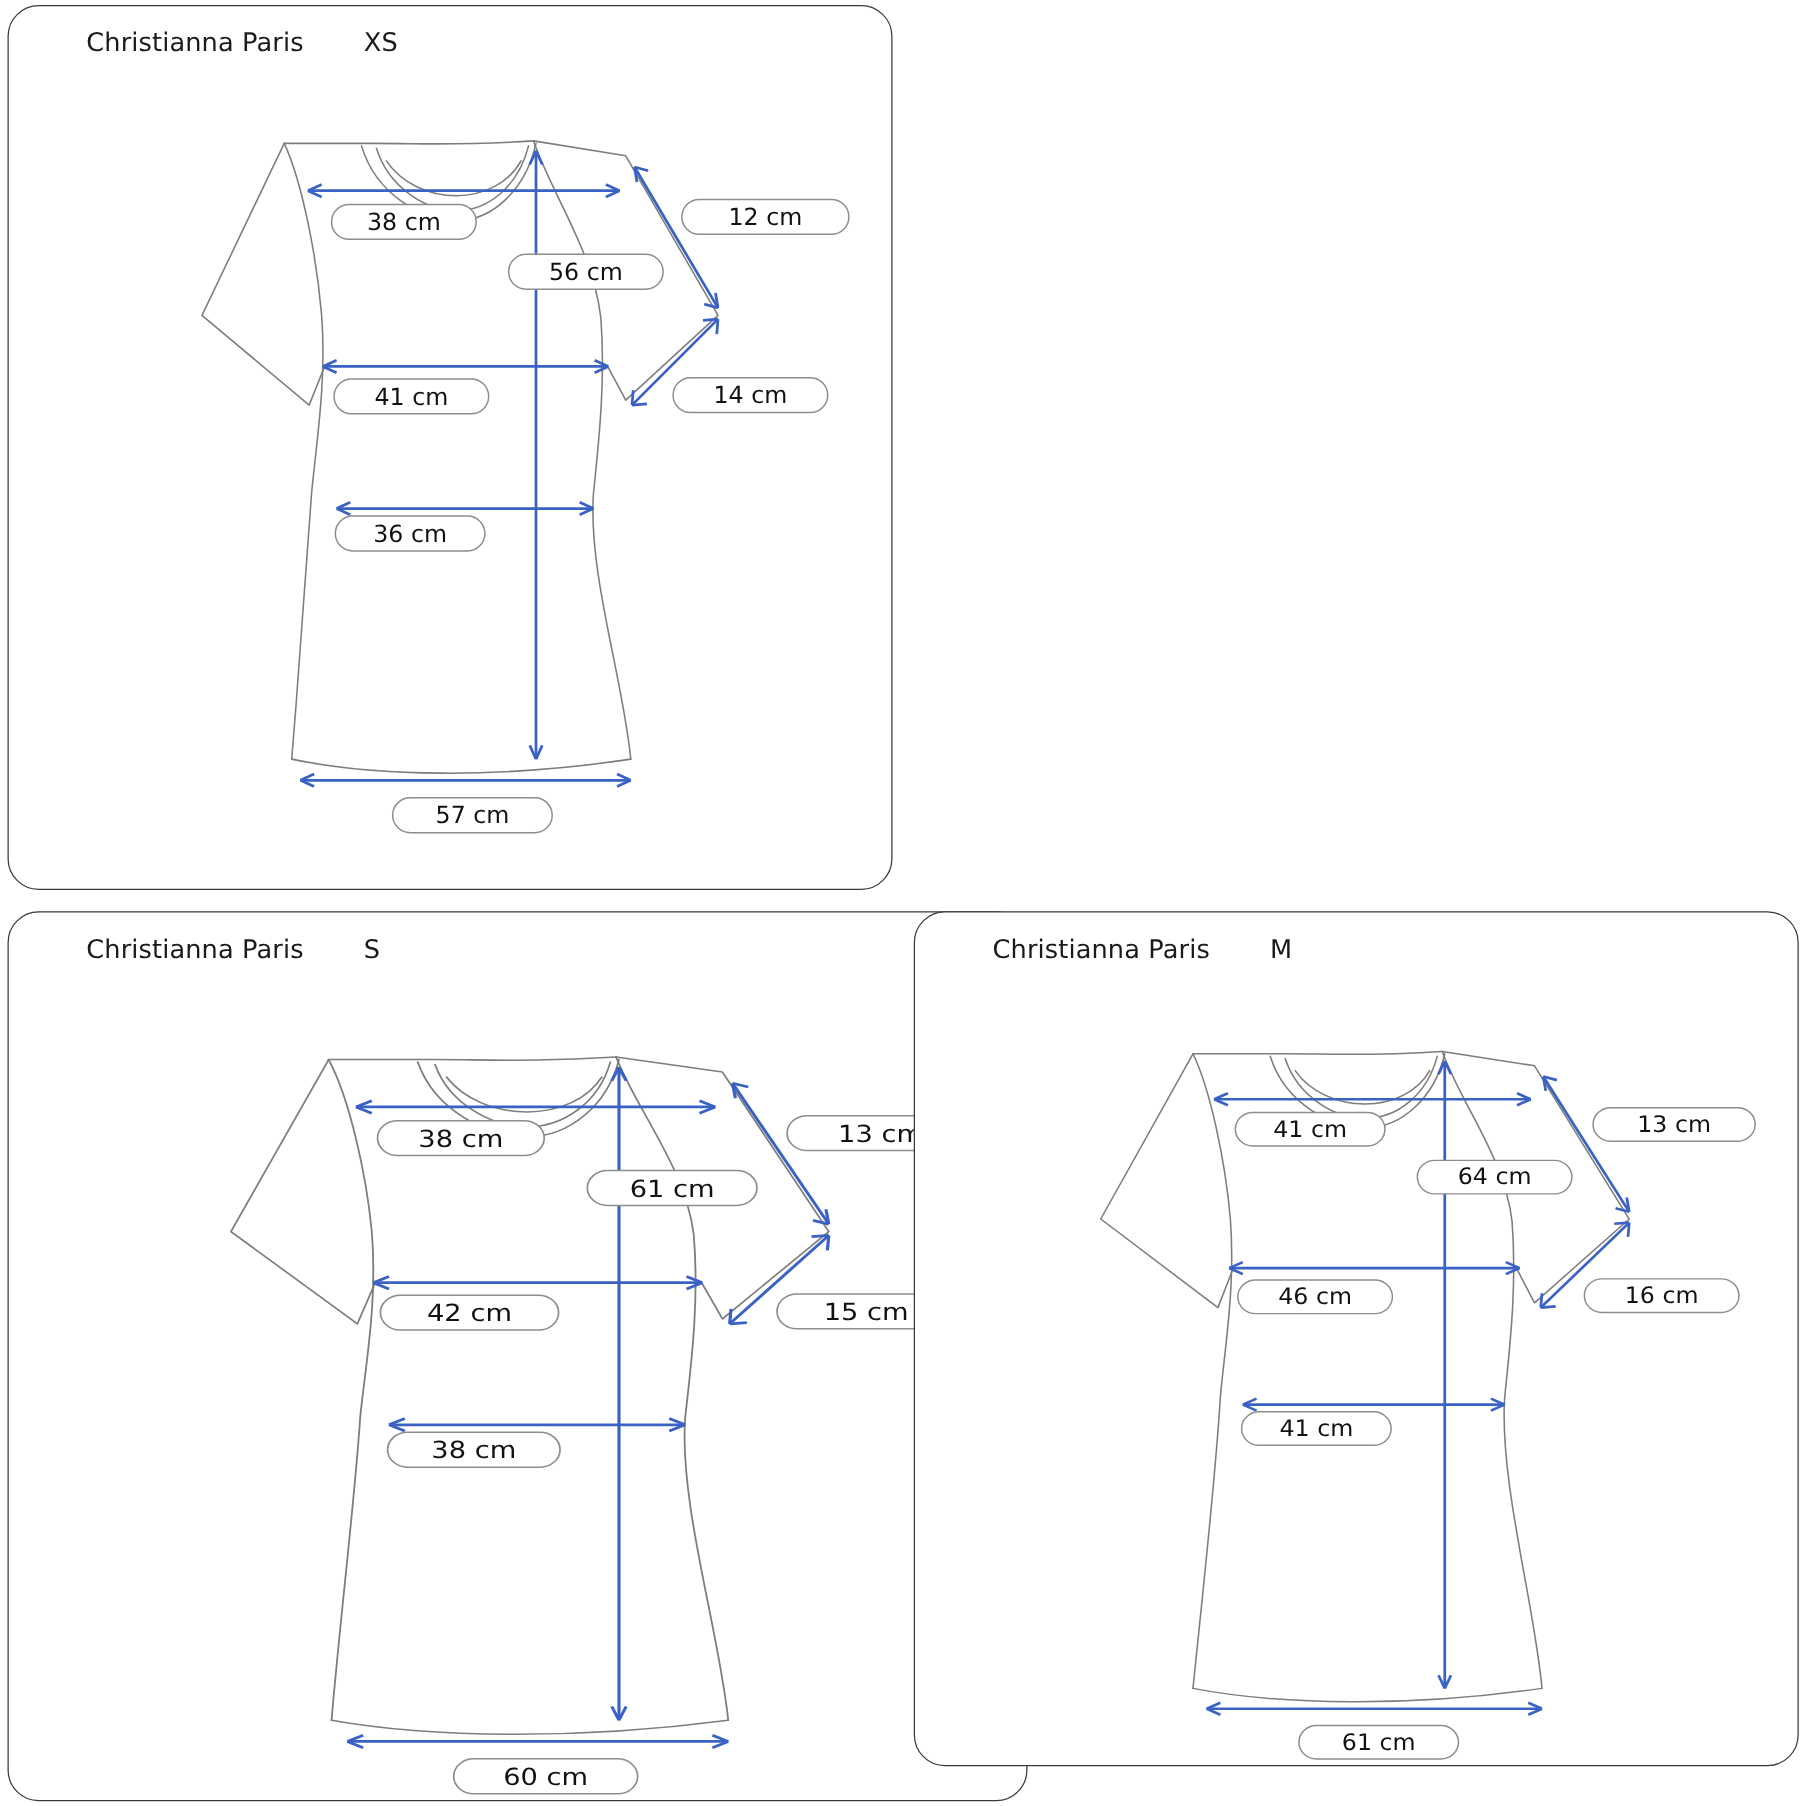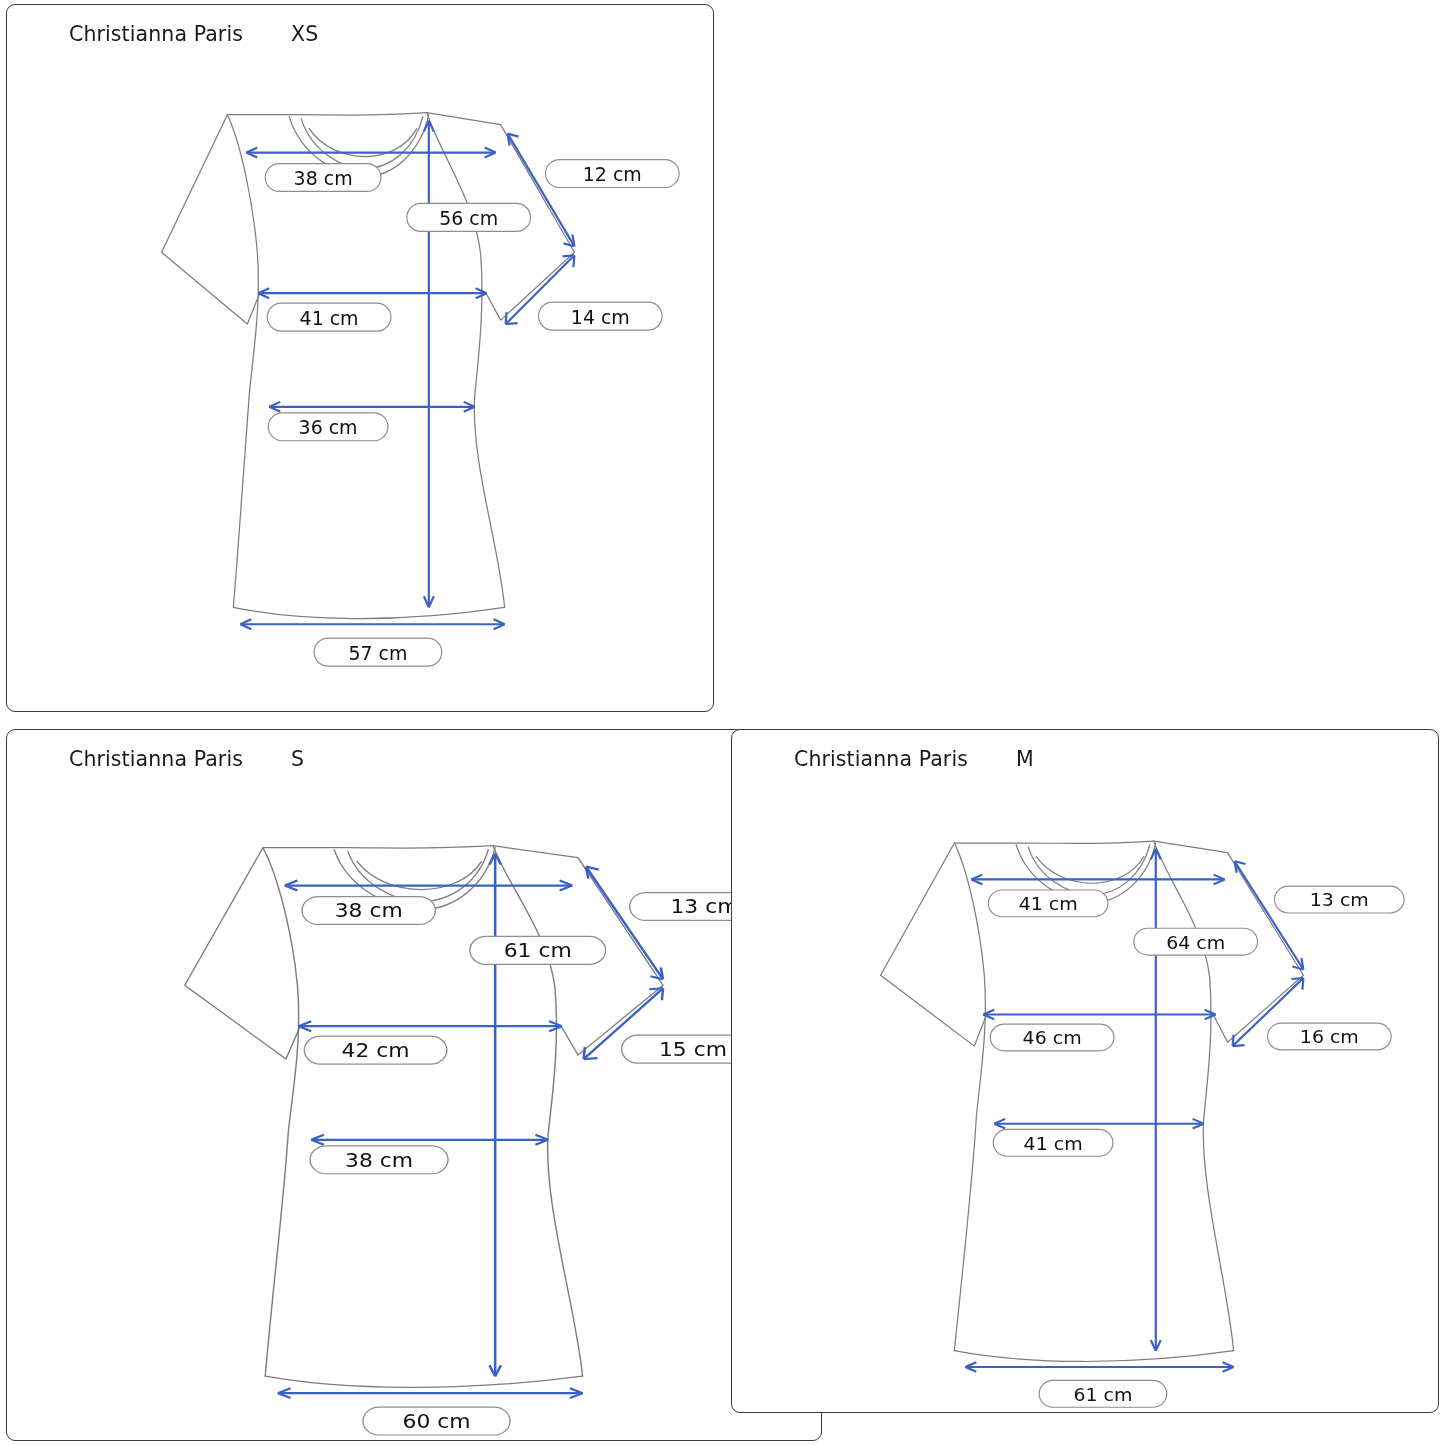--- a/index.html
+++ b/index.html
@@ -16,21 +16,21 @@
   #board {
     position: relative;
     width: 1445px;
     height: 1445px;
   }
   .panel {
     position: absolute;
     box-sizing: border-box;
     background: #ffffff;
     border: 1.3px solid #3a3a3a;
-    border-radius: 9px;
+    border-radius: 25px;
     text-align: center;
   }
   .panel-xs  { left: 6px;   top: 4px;   width: 708px; height: 708px; }
   .panel-s   { left: 6px;   top: 729px; width: 816px; height: 712px; }
   .panel-m   { left: 731px; top: 729px; width: 708px; height: 684px; }
 
   .hdr {
     position: absolute;
     top: 17px;
     left: 62px;

